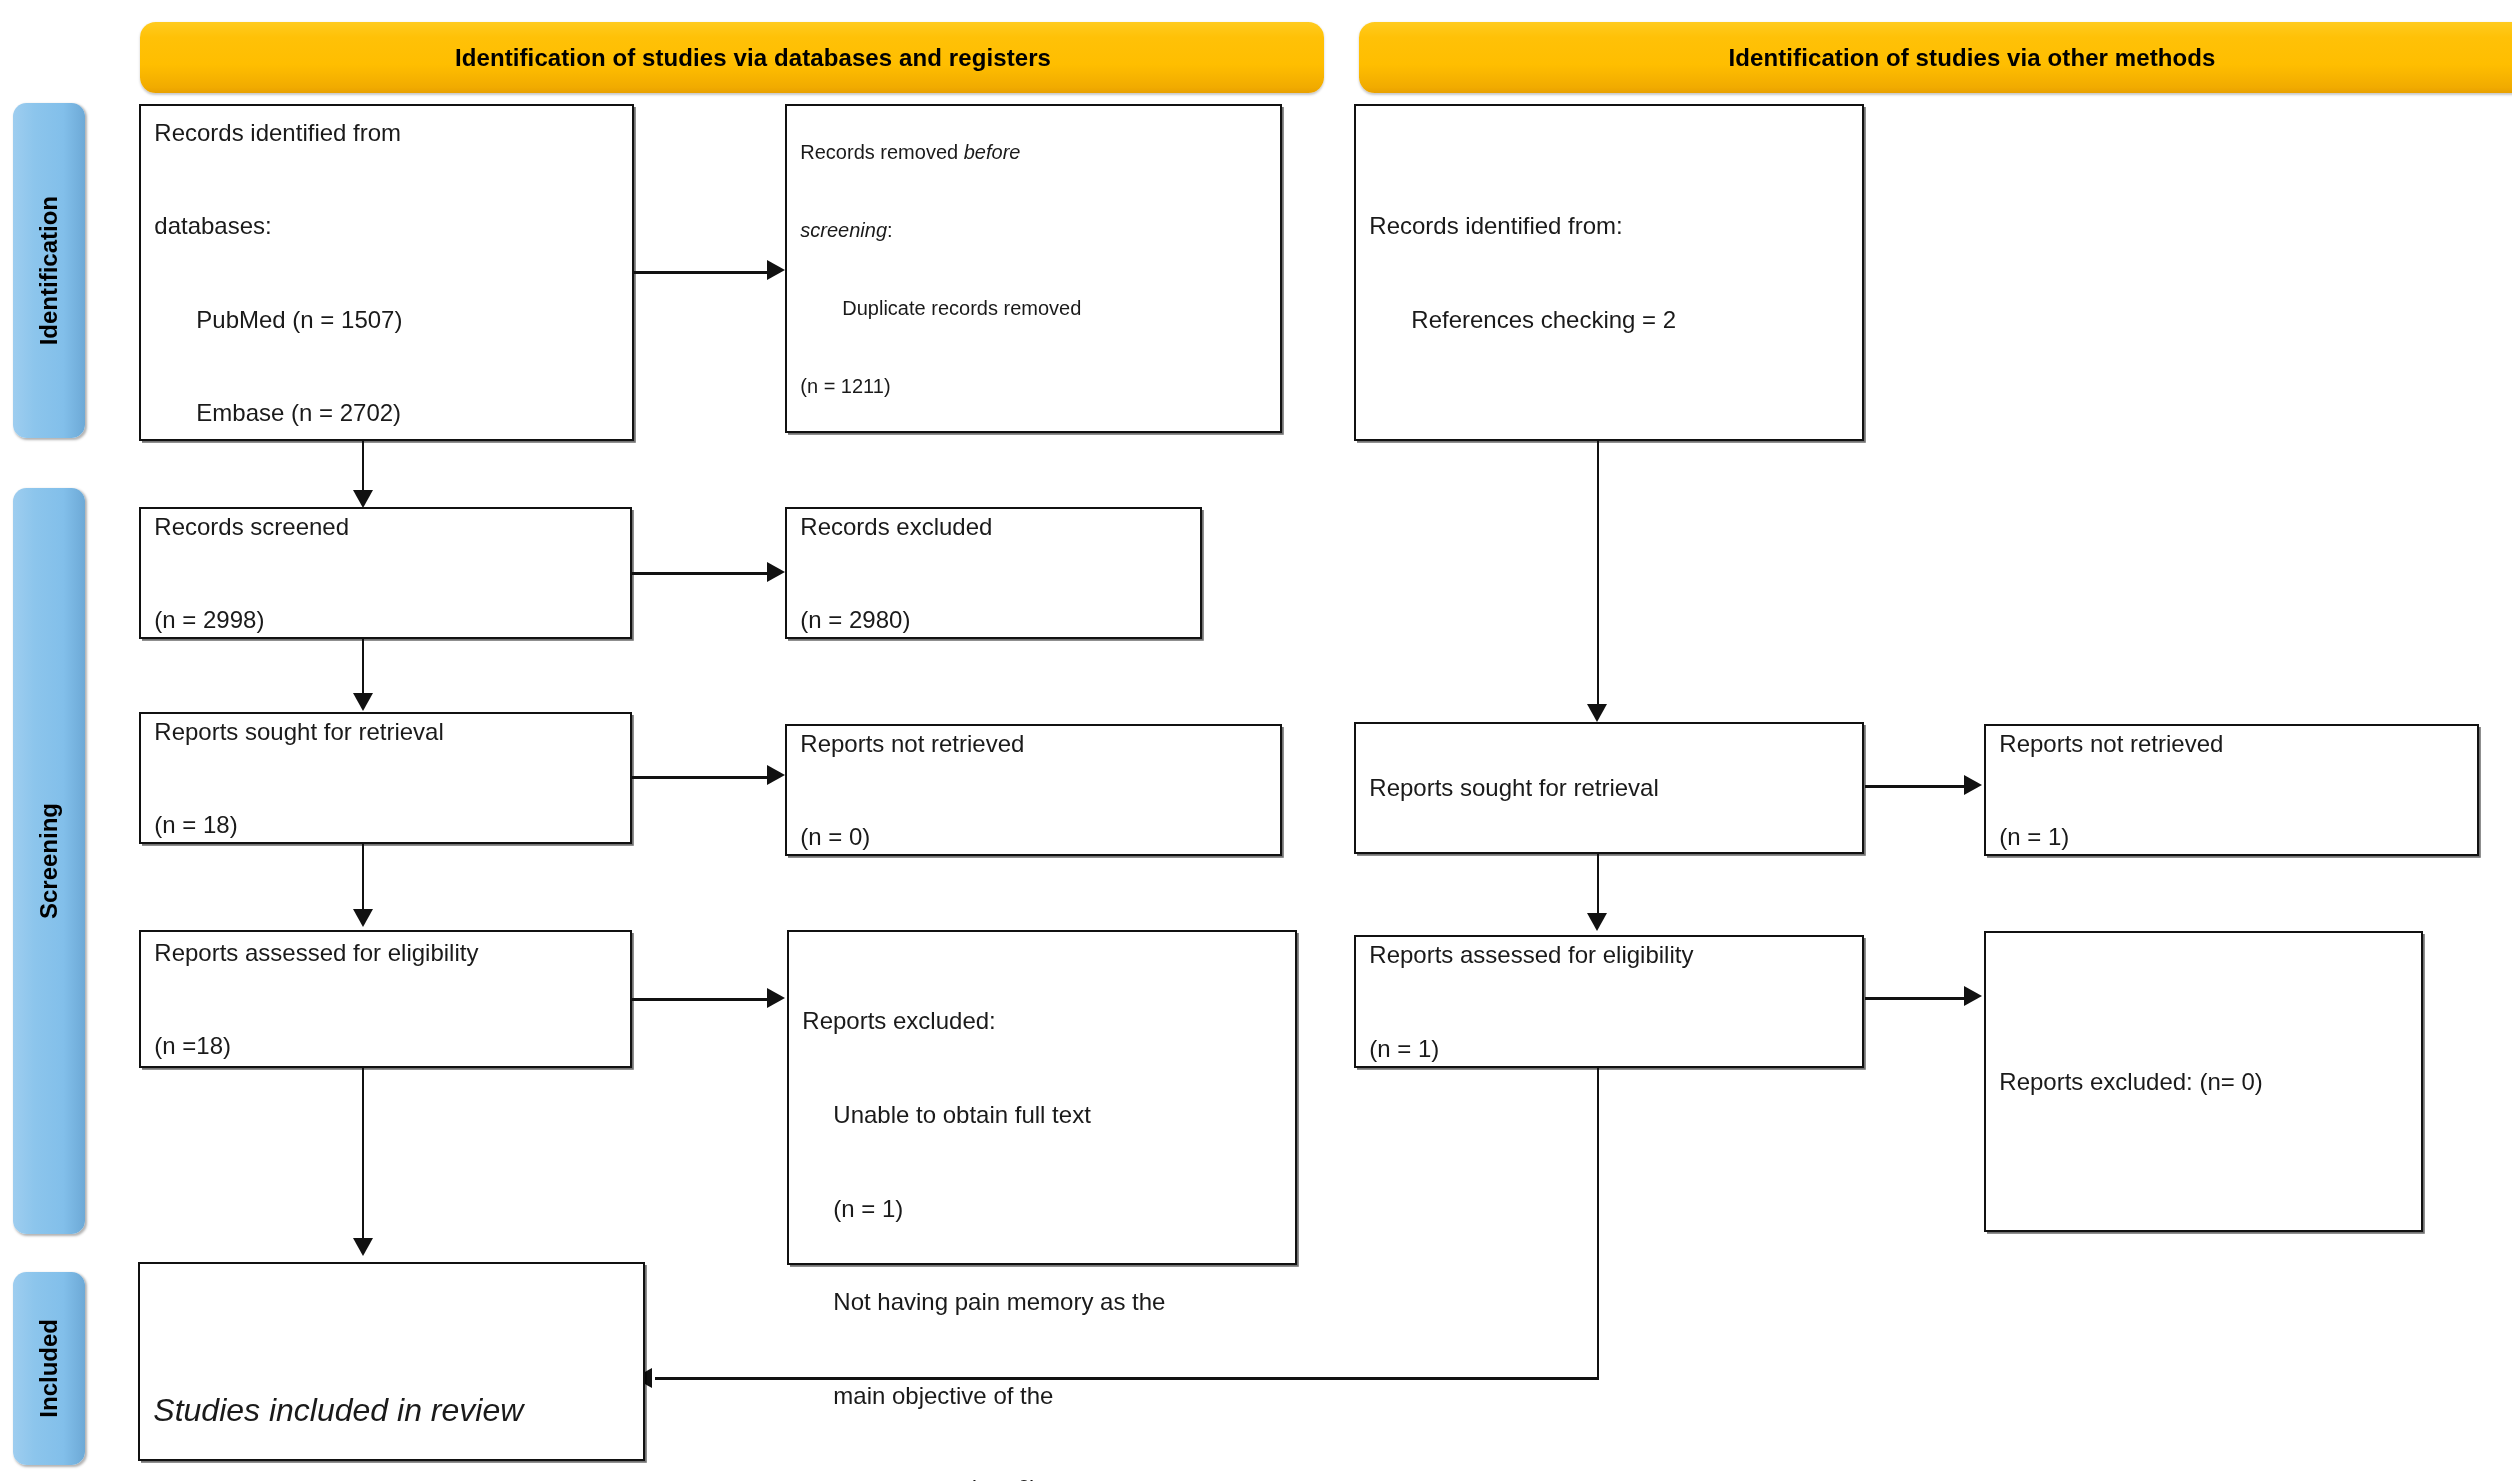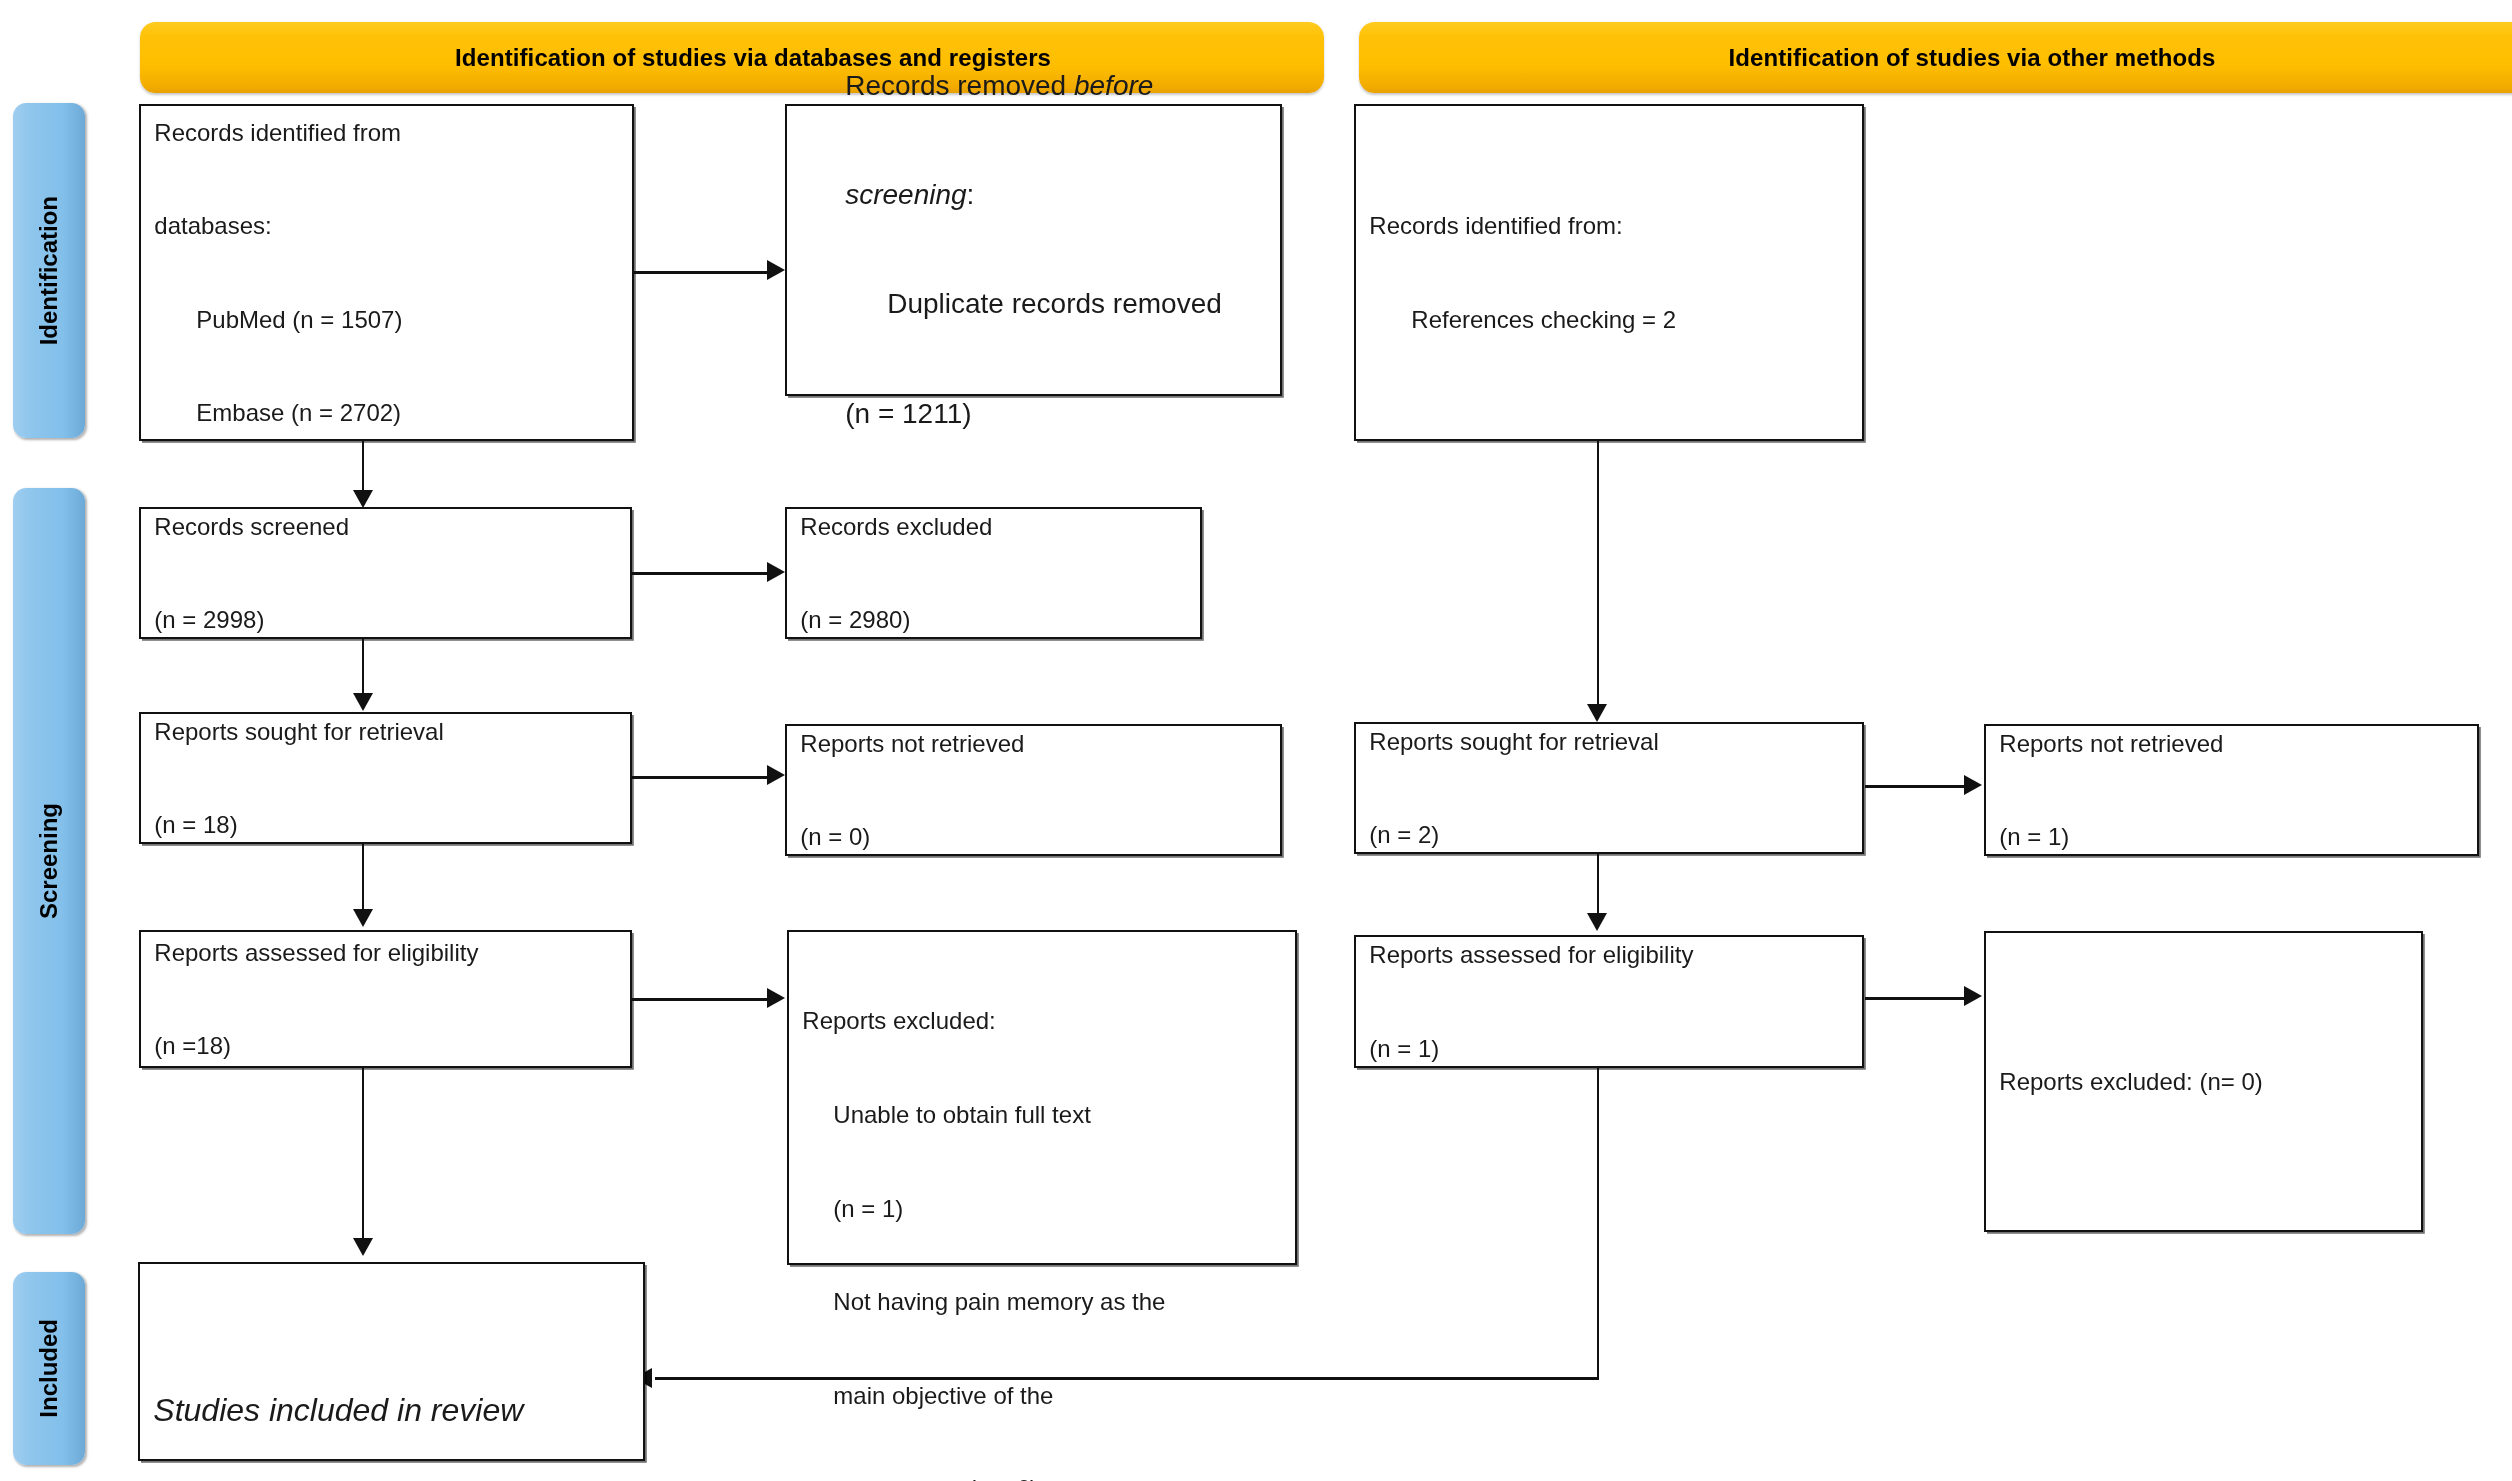--- a/index.html
+++ b/index.html
@@ -127,21 +127,21 @@
       <div>Records identified from</div>
       <div>databases:</div>
       <div style="padding-left:42px;">PubMed (n = 1507)</div>
       <div style="padding-left:42px;">Embase (n = 2702)</div>
     </div>
   </div>
 
   <div class="hline" style="left:634px; top:271px; width:134px;"></div>
   <div class="arrow-r" style="left:767px; top:260px;"></div>
 
-  <div class="flow-box" style="left:785px; top:104px; width:497px; height:292px; font-size:28px;align-items:center;">
+  <div class="flow-box" style="left:785px; top:104px; width:497px; height:329px; font-size:20px;">
     <div class="txt">
       <div><span>Records removed </span><span class="ital">before</span></div>
       <div><span class="ital">screening</span><span>:</span></div>
       <div style="padding-left:42px;">Duplicate records removed</div>
       <div>(n = 1211)</div>
     </div>
   </div>
 
   <div class="flow-box" style="left:1354px; top:104px; width:510px; height:337px; font-size:24px;">
     <div class="txt">
@@ -189,21 +189,20 @@
   <div class="flow-box" style="left:785px; top:724px; width:497px; height:132px; font-size:24px;">
     <div class="txt">
       <div>Reports not retrieved</div>
       <div>(n = 0)</div>
     </div>
   </div>
 
   <div class="flow-box" style="left:1354px; top:722px; width:510px; height:132px; font-size:24px;">
     <div class="txt">
       <div>Reports sought for retrieval</div>
-      <div>(n = 2)</div>
     </div>
   </div>
 
   <div class="hline" style="left:1865px; top:785px; width:103px;"></div>
   <div class="arrow-r" style="left:1964px; top:775px;"></div>
 
   <div class="flow-box" style="left:1984px; top:724px; width:495px; height:132px; font-size:24px;">
     <div class="txt">
       <div>Reports not retrieved</div>
       <div>(n = 1)</div>

